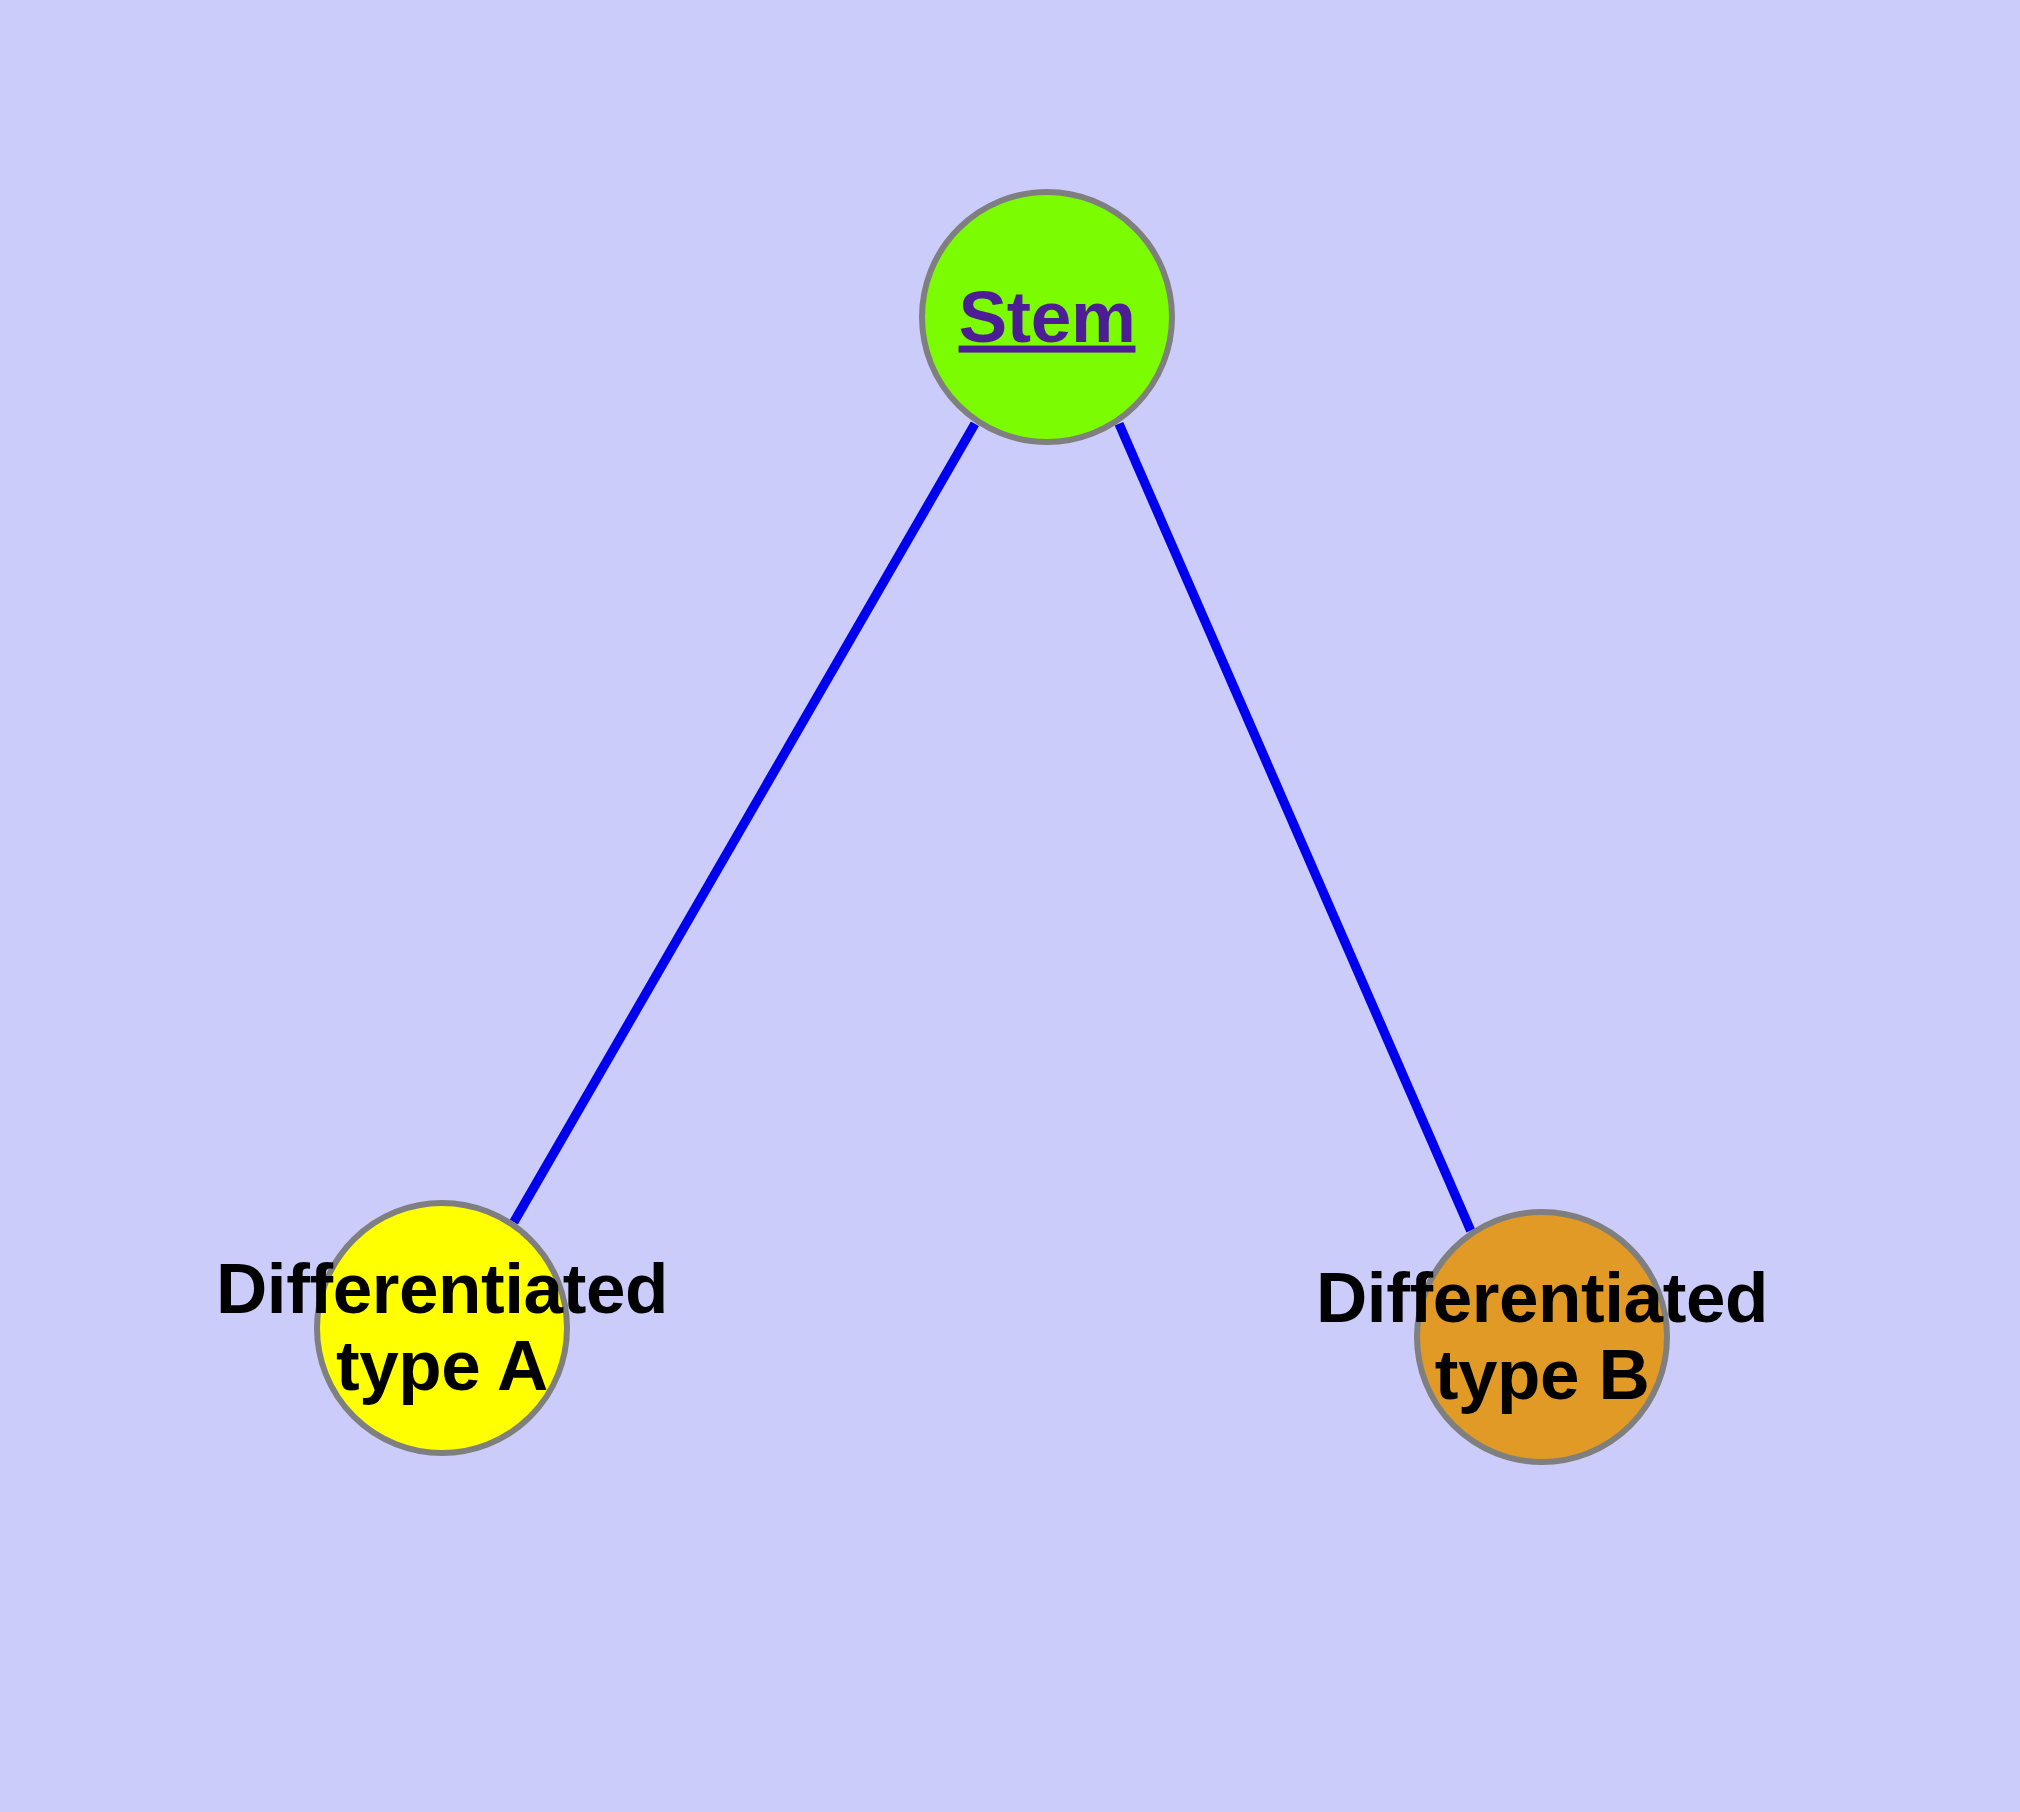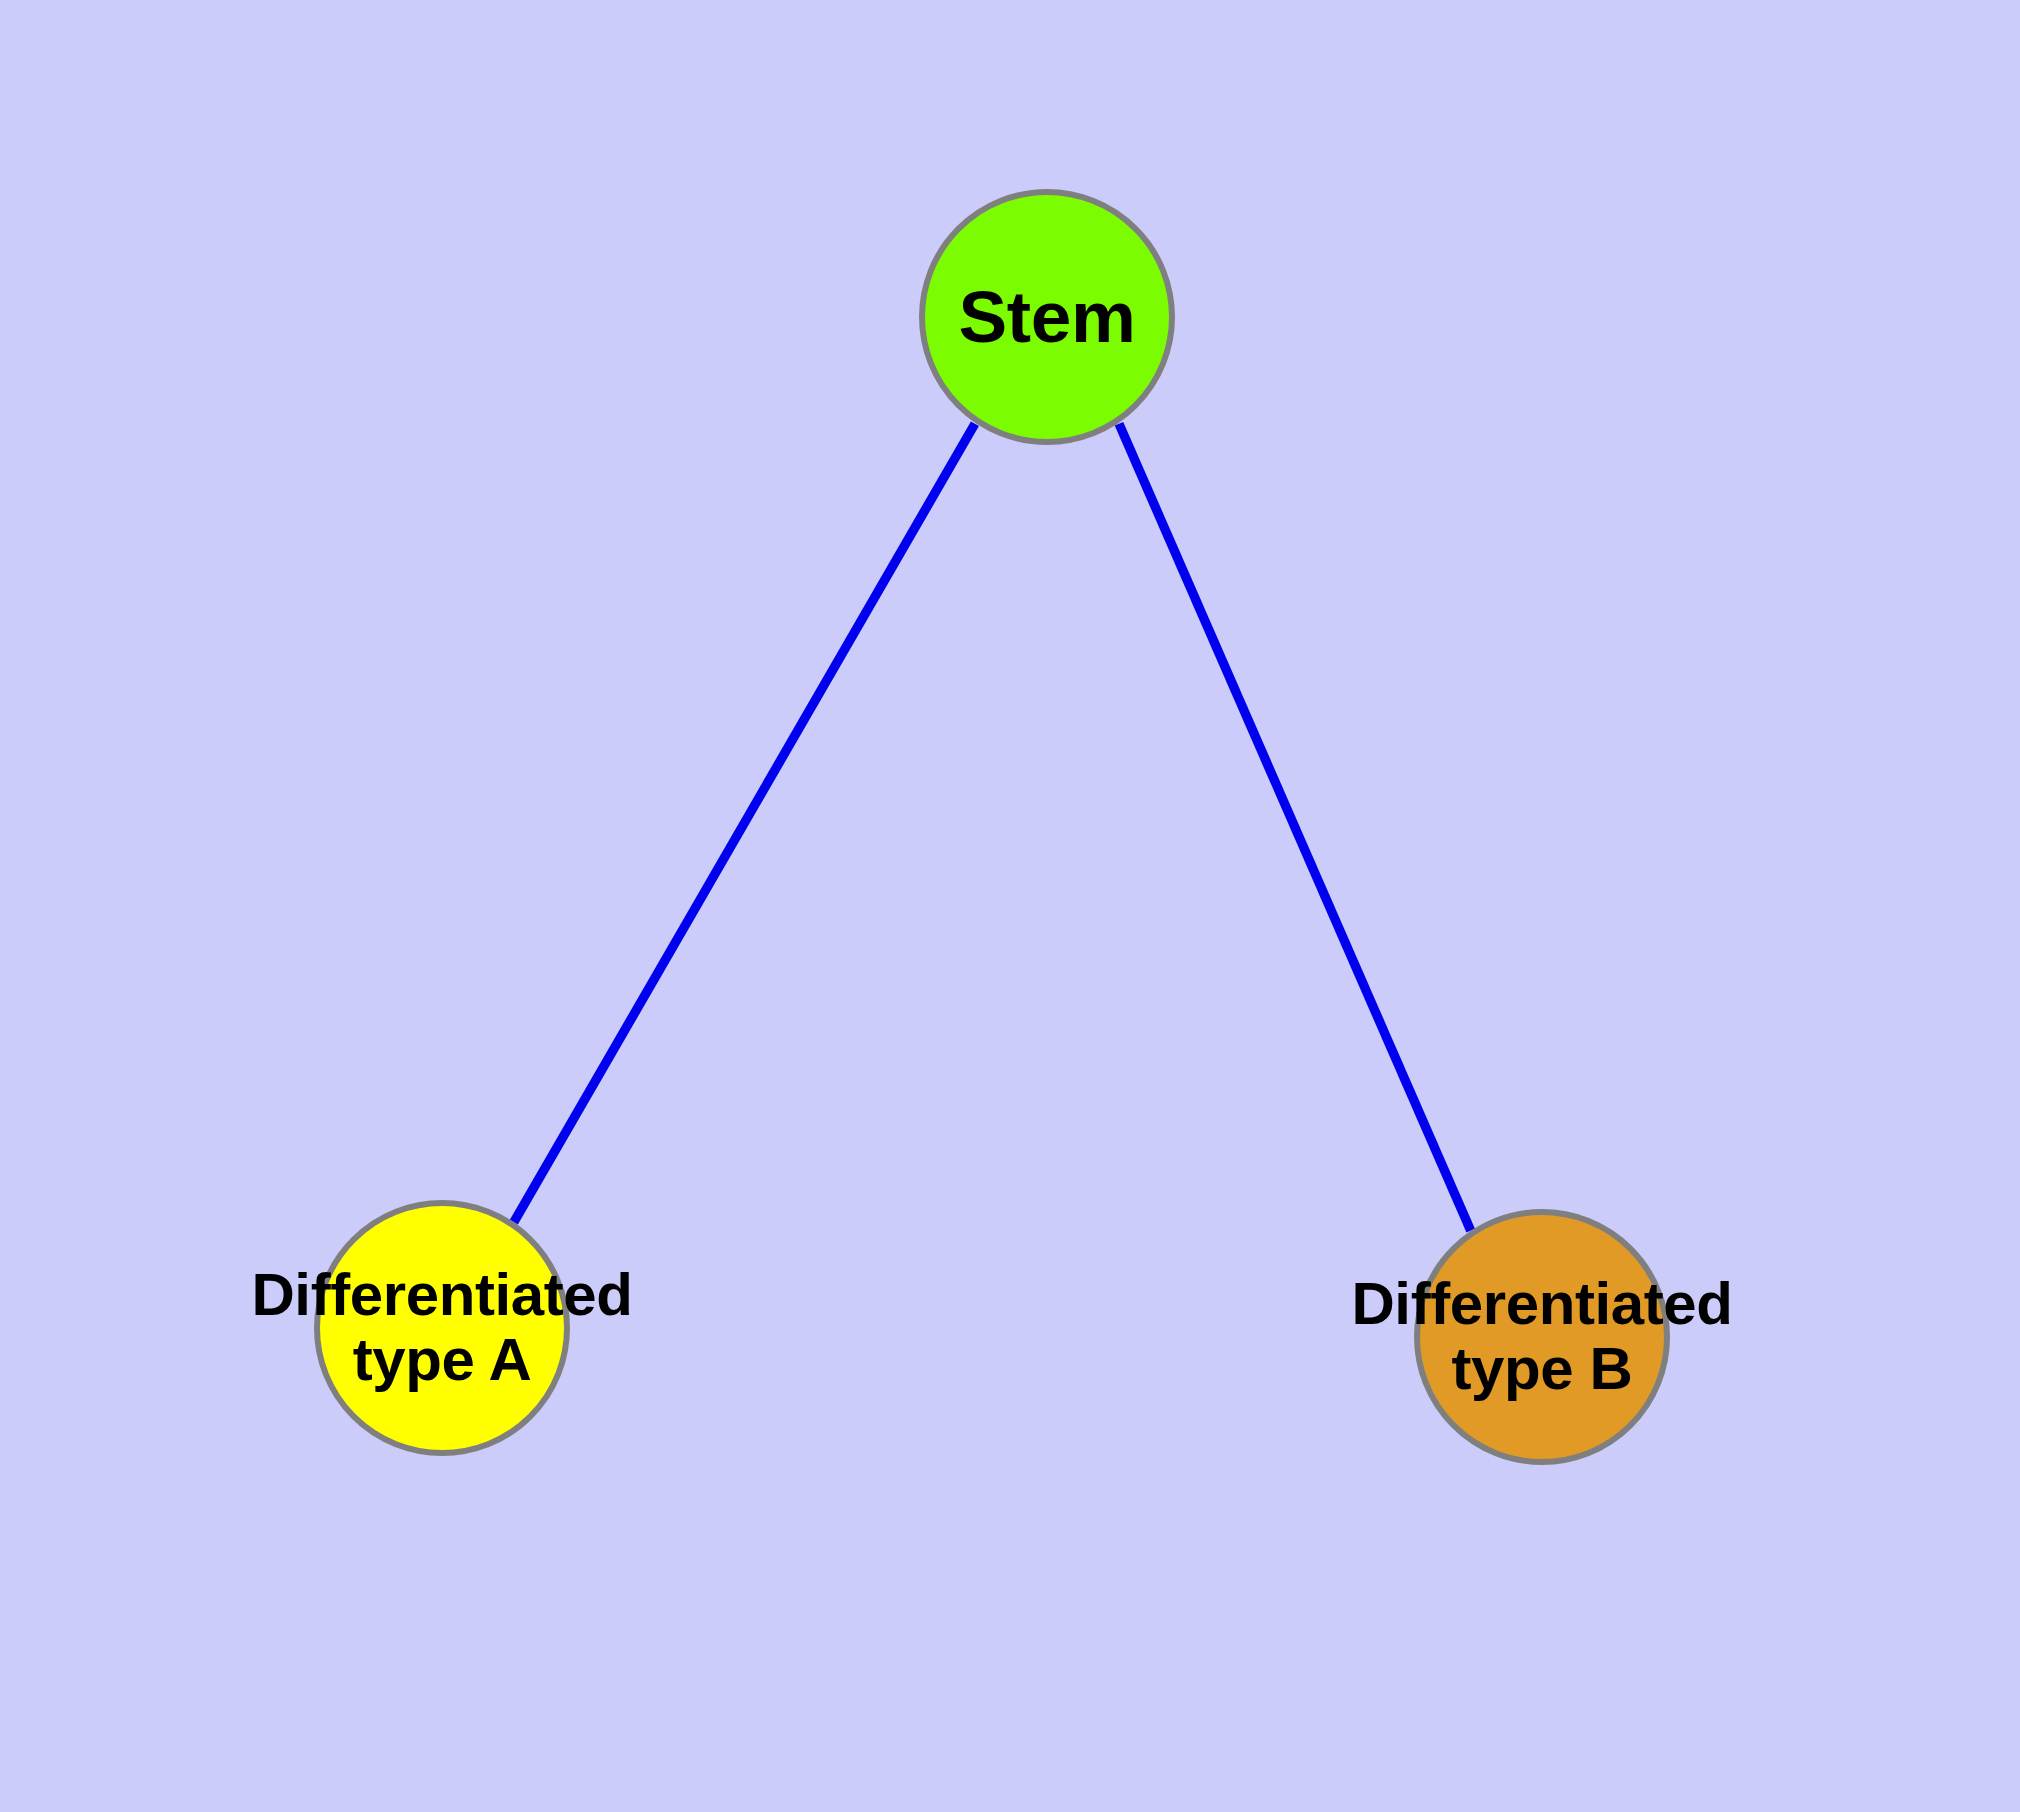--- a/index.html
+++ b/index.html
@@ -33,21 +33,21 @@
     border: 6px solid #7f7f7f;
   }
   .node-label {
     position: absolute;
     left: 50%;
     top: 50%;
     transform: translate(-50%, -50%);
     white-space: pre;
     text-align: center;
     font-weight: bold;
-    font-size: 60px;
+    font-size: 71px;
     line-height: 1.08;
     color: #000000;
     letter-spacing: -0.4px;
     pointer-events: none;
   }
   #node-stem {
     left: 919px;
     top: 189px;
     width: 257px;
     height: 257px;
@@ -75,21 +75,21 @@
 <div id="canvas" style="width: 2021px; height: 1812px;">
 
   <div id="graph-bg" style="background: rgb(204, 204, 250);"></div>
 
   <svg id="edge-layer" viewBox="0 0 2384 2138">
     <line x1="1150" y1="500" x2="606" y2="1442" stroke="#0000ee" stroke-width="11" stroke-linecap="butt"></line>
     <line x1="1320" y1="500" x2="1735" y2="1452" stroke="#0000ee" stroke-width="11" stroke-linecap="butt"></line>
   </svg>
 
   <div class="graph-node" id="node-stem" style="left: 919px; top: 189px; width: 256px; height: 256px; background: rgb(124, 252, 0); border-color: rgb(127, 127, 127); border-width: 6px;">
-    <span class="node-label" style="color: #000000;">Stem</span>
+    <span class="node-label" style="color: #4c1d95; text-decoration: underline;">Stem</span>
   </div>
 
   <div class="graph-node" id="node-diff-a" style="left: 314px; top: 1200px; width: 256px; height: 256px; background: rgb(255, 255, 0); border-color: rgb(127, 127, 127); border-width: 6px;">
     <span class="node-label" style="color: rgb(0, 0, 0);">Differentiated
 type A</span>
   </div>
 
   <div class="graph-node" id="node-diff-b" style="left: 1414px; top: 1209px; width: 256px; height: 256px; background: rgb(224, 154, 37); border-color: rgb(127, 127, 127); border-width: 6px;">
     <span class="node-label" style="color: rgb(0, 0, 0);">Differentiated
 type B</span>

